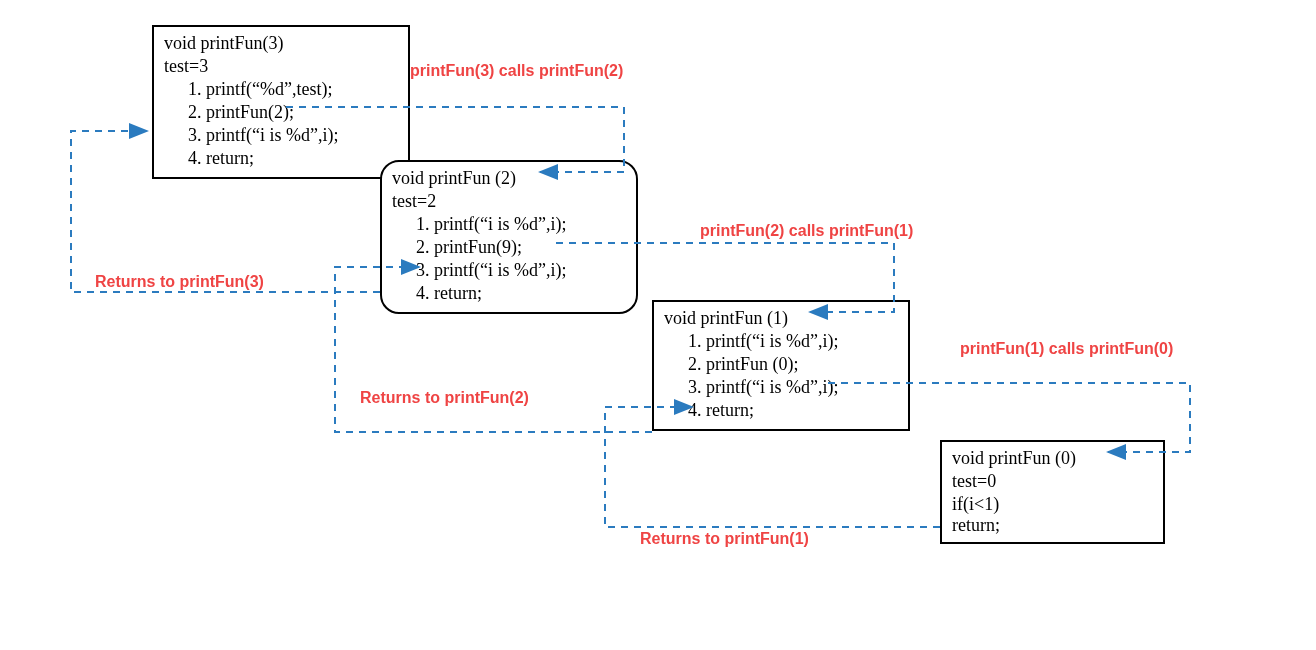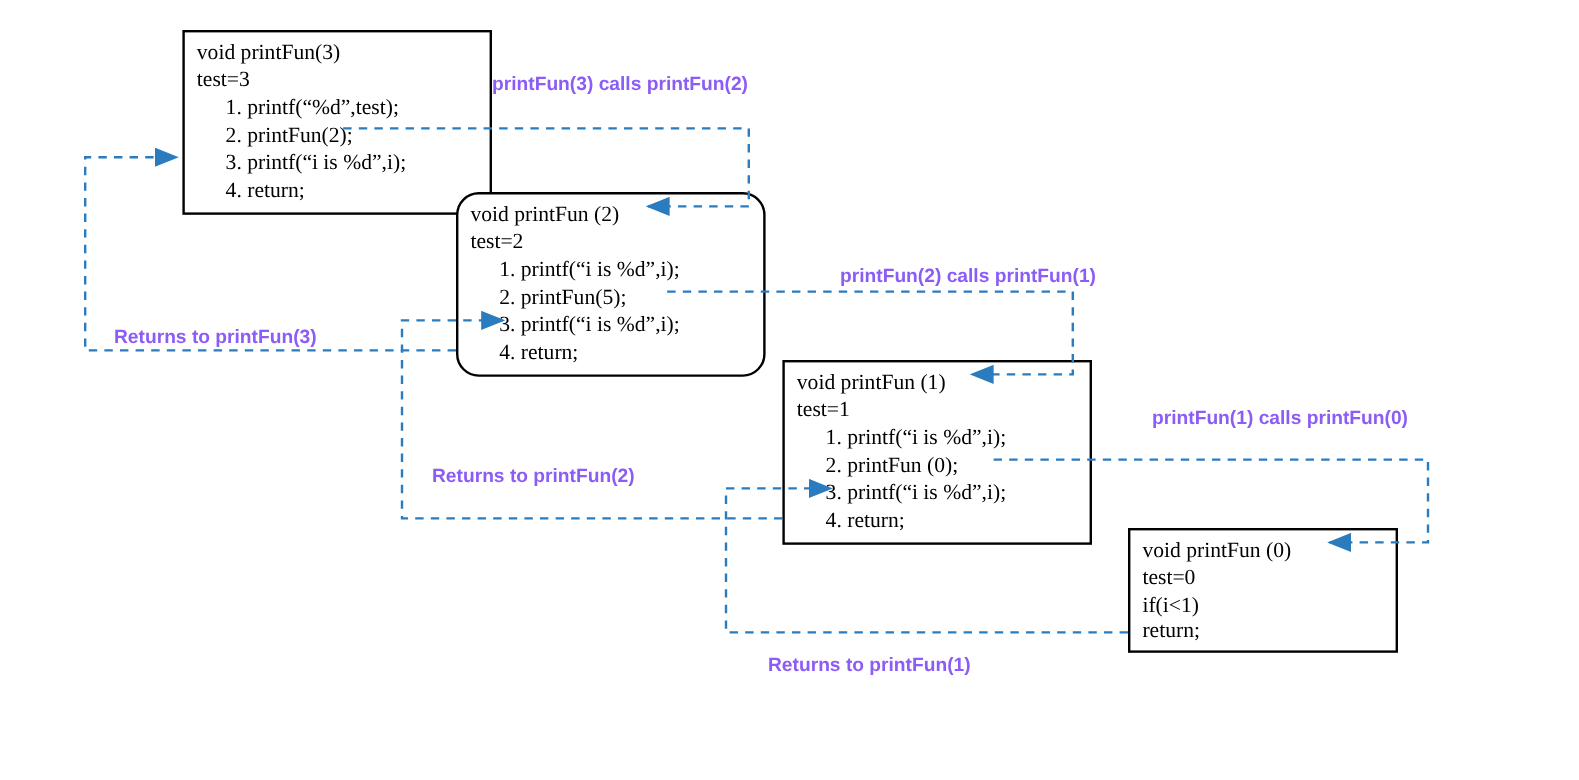--- a/index.html
+++ b/index.html
@@ -22,21 +22,21 @@
     .box ol {
       list-style: decimal;
       padding-left: 42px;
     }
     .box ol li { margin-bottom: 2px; }
     .label {
       position: absolute;
       font-family: Arial, sans-serif;
       font-weight: bold;
       font-size: 16px;
-      color: #8b5cf6;
+      color: #ef4444;
     }
     svg.arrows {
       position: absolute;
       top: 0; left: 0;
       width: 1316px;
       height: 650px;
       pointer-events: none;
     }
   </style>
 </head>
@@ -51,50 +51,49 @@
     <li>printf(“i is %d”,i);</li>
     <li>return;</li>
   </ol>
 </div>
 
 <div class="box" style="left:380px; top:160px; width:258px;border-radius:19px;">
   <div class="sig">void printFun (2)</div>
   <div class="test">test=2</div>
   <ol>
     <li>printf(“i is %d”,i);</li>
-    <li>printFun(5);</li>
+    <li>printFun(9);</li>
     <li>printf(“i is %d”,i);</li>
     <li>return;</li>
   </ol>
 </div>
 
 <div class="box" style="left:652px; top:300px; width:258px;">
   <div class="sig">void printFun (1)</div>
-  <div class="test">test=1</div>
   <ol>
     <li>printf(“i is %d”,i);</li>
     <li>printFun (0);</li>
     <li>printf(“i is %d”,i);</li>
     <li>return;</li>
   </ol>
 </div>
 
 <div class="box" style="left:940px; top:440px; width:225px;">
   <div class="sig">void printFun (0)</div>
   <div class="test">test=0</div>
   <div>if(i&lt;1)</div>
   <div>return;</div>
 </div>
 
 <div class="label" style="left:410px; top:62px;">printFun(3) calls printFun(2)</div>
 <div class="label" style="left:700px; top:222px;">printFun(2) calls printFun(1)</div>
 <div class="label" style="left:960px; top:340px;text-align:right;">printFun(1) calls printFun(0)</div>
 <div class="label" style="left:95px; top:273px;">Returns to printFun(3)</div>
 <div class="label" style="left:360px; top:389px;">Returns to printFun(2)</div>
-<div class="label" style="left:640px; top:546px;">Returns to printFun(1)</div>
+<div class="label" style="left:640px; top:530px;">Returns to printFun(1)</div>
 
 <svg class="arrows">
   <defs>
     <marker id="arrowhead" markerWidth="10" markerHeight="8" refX="9" refY="4" orient="auto">
       <polygon points="0 0, 10 4, 0 8" fill="#2b7bbf"></polygon>
     </marker>
   </defs>
   <g stroke="#2b7bbf" stroke-width="2" stroke-dasharray="7 6" fill="none">
 
     <path d="M 286 107 L 624 107 L 624 172 L 540 172" marker-end="url(#arrowhead)"></path>

